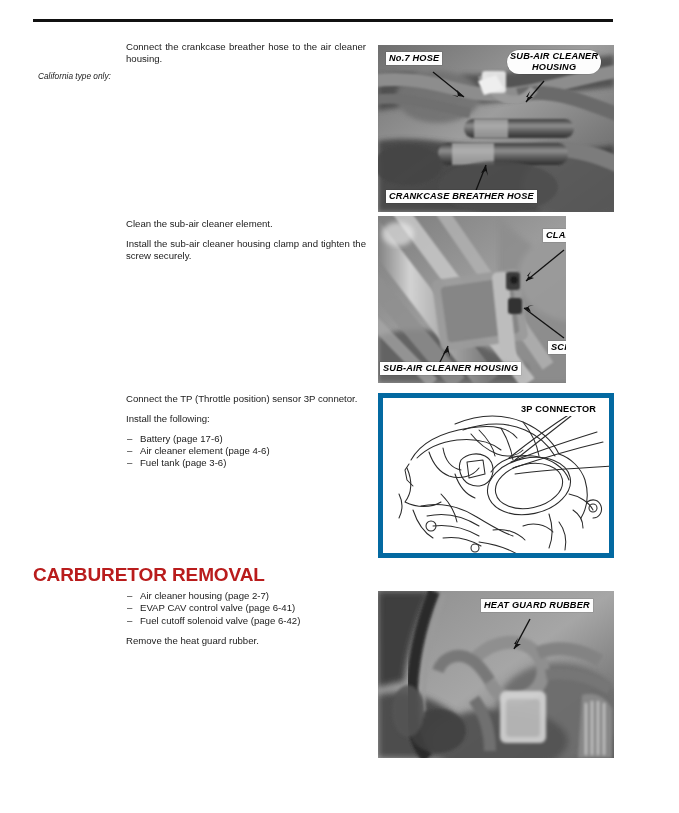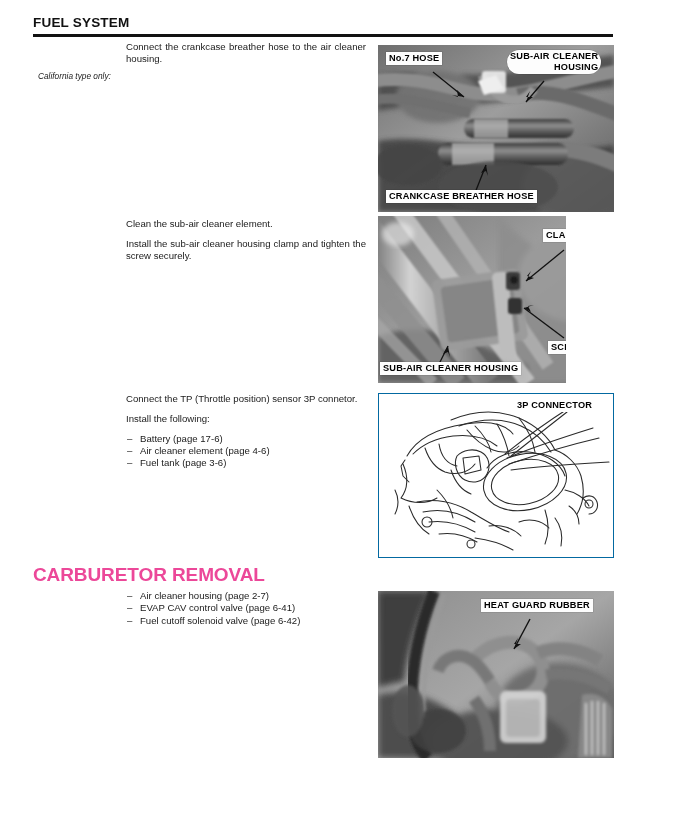--- a/index.html
+++ b/index.html
@@ -81,34 +81,35 @@
     top: 0;
   }
 
   
   .section-heading {
     position: absolute;
     left: 33px;
     font-size: 19px;
     font-weight: bold;
     letter-spacing: -0.1px;
-    color: #ec4899;
+    color: #b91c1c;
   }
 
   
   .figure {
     position: absolute;
     overflow: hidden;
   }
   .figure.photo {
     background: #3b82f6;
+    font-style: italic;
   }
   .figure.linedraw {
     background: #ffffff;
-    border: 1px solid #0369a1;
+    border: 5px solid #0369a1;
     box-sizing: border-box;
   }
   .figure svg { display: block; }
 
   
   .callout {
     position: absolute;
     background: #fdfdfd;
     color: #000;
     font-size: 9.2px;
@@ -121,21 +122,20 @@
   }
   .callout.nobox {
     background: #ffffff;
     box-shadow: none;
   }
 </style>
 </head>
 <body>
 
 <div id="page-header">
-  <div class="chapter-title">FUEL SYSTEM</div>
   <div class="rule"></div>
 </div>
 
 <div class="side-note" style="left:38px; top:71px;">California type only:</div>
 
 <div class="text-col" style="top:41px;">
   <p>Connect the crankcase breather hose to the air cleaner housing.</p>
 </div>
 
 <div class="text-col" style="top:218px;">
@@ -154,20 +154,21 @@
 </div>
 
 <div class="section-heading" style="top:564px;">CARBURETOR REMOVAL</div>
 
 <div class="text-col" style="top:590px;">
   <ul class="dash-list">
     <li><span class="dash">–</span><span>Air cleaner housing (page 2-7)</span></li>
     <li><span class="dash">–</span><span>EVAP CAV control valve (page 6-41)</span></li>
     <li><span class="dash">–</span><span>Fuel cutoff solenoid valve (page 6-42)</span></li>
   </ul>
+  <p class="nojust last">Remove the heat guard rubber.</p>
 </div>
 
 <div class="figure photo" style="left:378px; top:45px; width:236px; height:167px;">
   <svg width="236" height="167" viewBox="0 0 236 167">
     <defs>
       <linearGradient id="g1a" x1="0" y1="0" x2="1" y2="1">
         <stop offset="0%" stop-color="#6e6e6e"></stop>
         <stop offset="45%" stop-color="#9d9d9d"></stop>
         <stop offset="100%" stop-color="#5c5c5c"></stop>
       </linearGradient>
@@ -219,21 +220,21 @@
     </g>
 
     <path d="M55,27 L86,52" stroke="#111" stroke-width="1.3" fill="none"></path>
     <polygon points="86,52 79,45 80,52 74,50" fill="#111"></polygon>
     <path d="M166,36 L148,57" stroke="#111" stroke-width="1.3" fill="none"></path>
     <polygon points="148,57 155,52 148,52 152,46" fill="#111"></polygon>
     <path d="M95,153 L108,120" stroke="#111" stroke-width="1.3" fill="none"></path>
     <polygon points="108,120 103,128 108,126 110,131" fill="#111"></polygon>
   </svg>
   <div class="callout" style="left:8px; top:7px;">No.7 HOSE</div>
-  <div class="callout" style="left:129px; top:5px; text-align:right;border-radius:12px;">SUB-AIR CLEANER
+  <div class="callout" style="left:129px; top:5px; text-align:center;border-radius:12px;">SUB-AIR CLEANER
 HOUSING</div>
   <div class="callout" style="left:8px; top:145px;">CRANKCASE BREATHER HOSE</div>
 </div>
 
 <div class="figure photo" style="left:378px; top:216px; width:188px; height:167px;">
   <svg width="236" height="167" viewBox="0 0 236 167">
     <defs>
       <linearGradient id="g2a" x1="0" y1="0" x2="1" y2="1">
         <stop offset="0%" stop-color="#7d7d7d"></stop>
         <stop offset="50%" stop-color="#a2a2a2"></stop>

